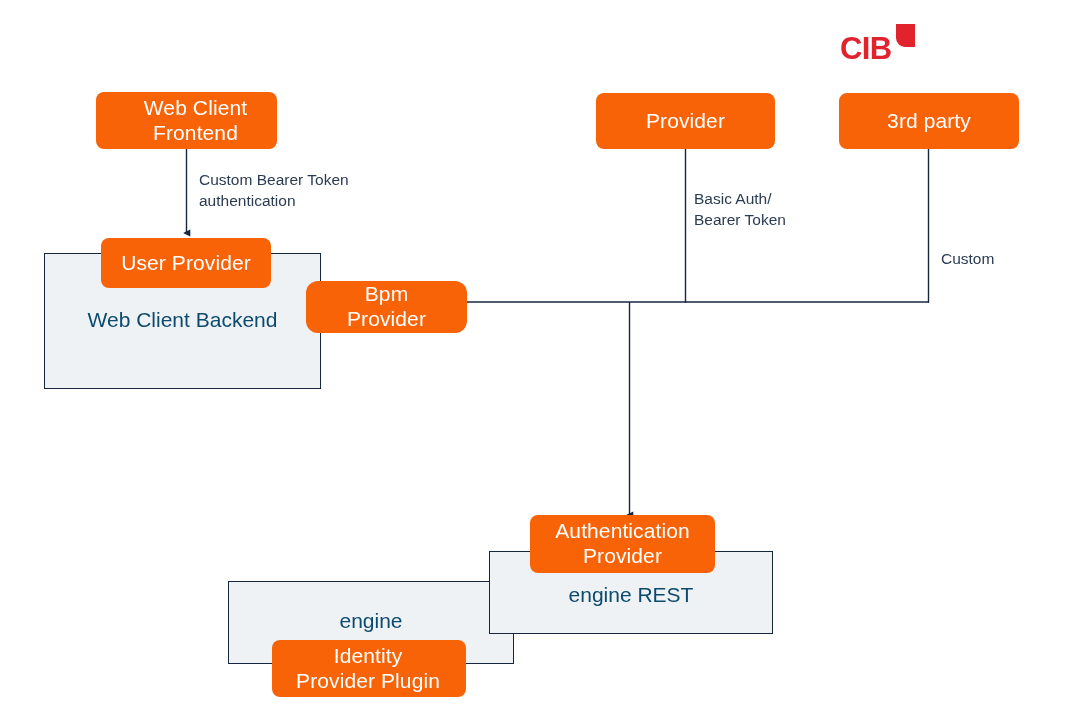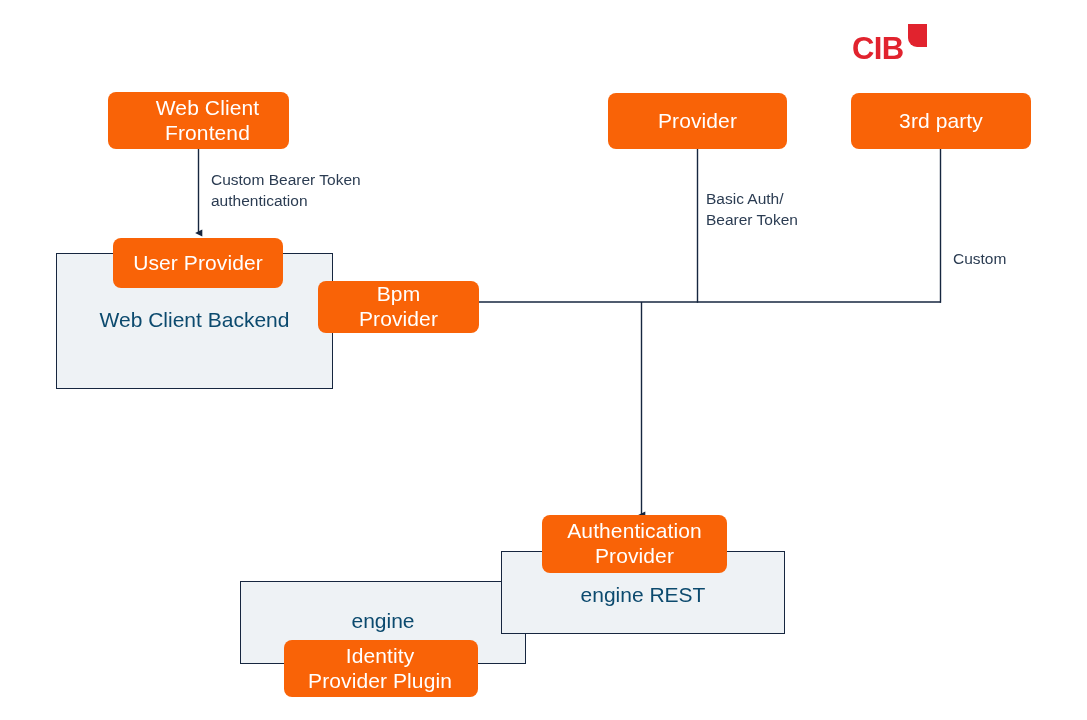--- a/index.html
+++ b/index.html
@@ -10,21 +10,21 @@
   body {
     width: 1087px;
     height: 720px;
     background: #ffffff;
     font-family: "Liberation Sans", sans-serif;
     overflow: hidden;
     position: relative;
   }
   #canvas {
     position: absolute;
-    left: 12px;
+    left: 0;
     top: 0;
     width: 942px;
     height: 720px;
   }
   svg.connectors {
     position: absolute;
     left: 0;
     top: 0;
     width: 1087px;
     height: 720px;
@@ -148,21 +148,21 @@
 
   <div class="node-orange" style="left:96px; top:92px; width:181px; height:57px;padding-left:28px;">Web Client
 Frontend</div>
 
   <div class="node-orange" style="left:596px; top:93px; width:179px; height:56px;">Provider</div>
 
   <div class="node-orange" style="left:839px; top:93px; width:180px; height:56px;">3rd party</div>
 
   <div class="node-orange" style="left:101px; top:238px; width:170px; height:50px;">User Provider</div>
 
-  <div class="node-orange" style="left:306px; top:281px; width:161px; height:52px;">Bpm
+  <div class="node-orange" style="left:306px; top:281px; width:161px; height:52px;border-radius:12px;">Bpm
 Provider</div>
 
   <div class="node-orange" style="left:530px; top:515px; width:185px; height:58px;">Authentication
 Provider</div>
 
   <div class="node-orange" style="left:272px; top:640px; width:194px; height:57px;padding-left:8px;">Identity
 Provider Plugin</div>
 
   <div class="edge-label" style="left:199px; top:169px;">Custom Bearer Token
 authentication</div>

